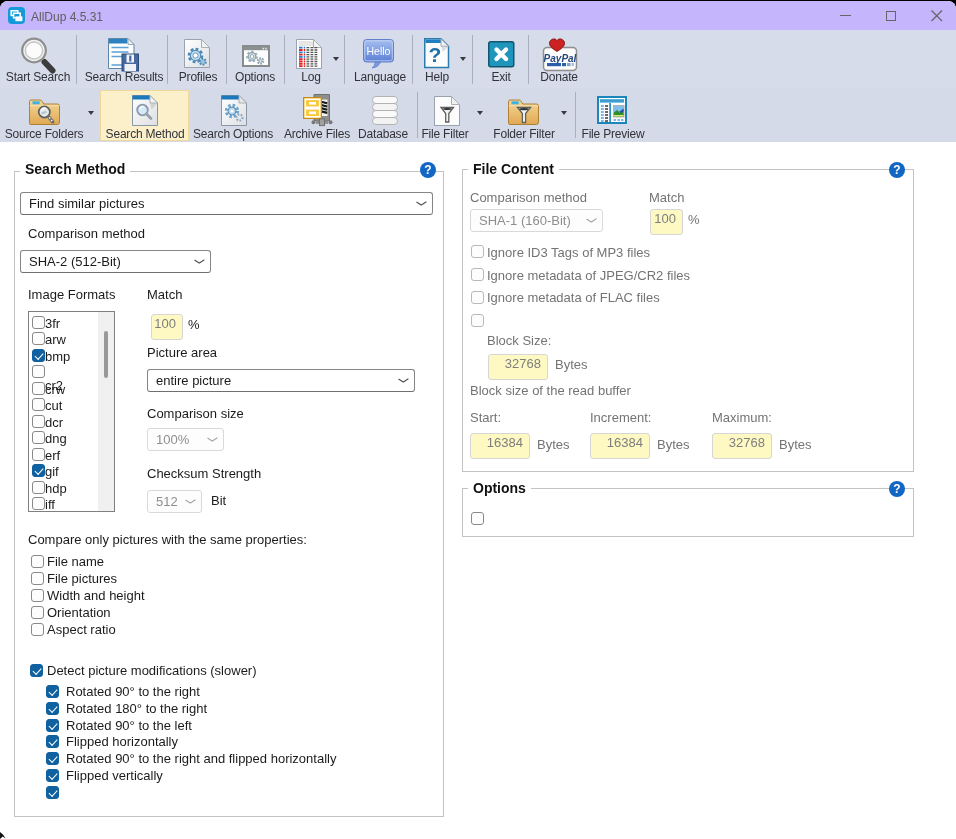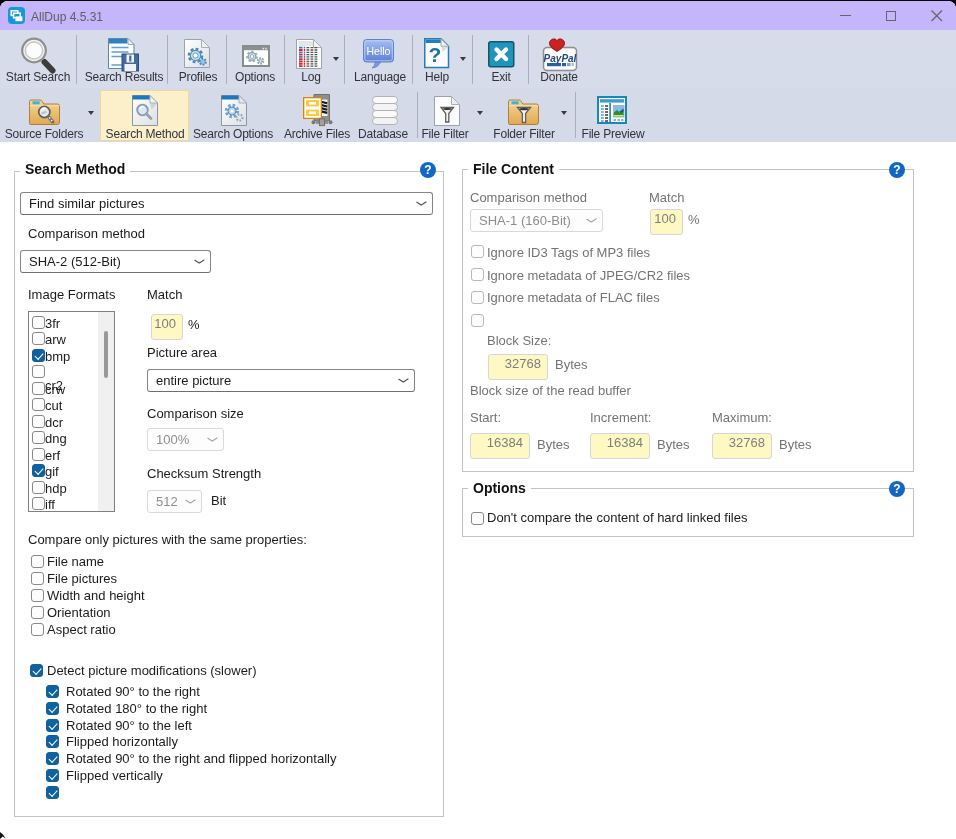--- a/index.html
+++ b/index.html
@@ -368,18 +368,17 @@
     <div class="lb g" style="left:537px;top:295px">Bytes</div>
     <div class="tbx" style="left:590px;top:291px;width:60px">16384</div>
     <div class="lb g" style="left:657px;top:295px">Bytes</div>
     <div class="tbx" style="left:712px;top:291px;width:60px">32768</div>
     <div class="lb g" style="left:779px;top:295px">Bytes</div>
 
     <div class="grp" style="left:462px;top:346px;width:452px;height:49px"></div>
     <div class="gt" style="left:468px;top:339px">Options</div>
     <div class="q" style="left:889px;top:339px">?</div>
     <div class="cb" style="left:471px;top:369.5px"></div>
-      <div class="lb" style="left:487px;top:368px">Don't compare the content of hard linked files</div>
   </div>
   <svg width="7" height="7" style="left:0;bottom:0">
       <path d="M0 0 L0 7 L2.6 4.6 L5.5 6.5 L3.2 2.8 Z" fill="#111"></path>
     </svg>
 </div>
 
 </body></html>

